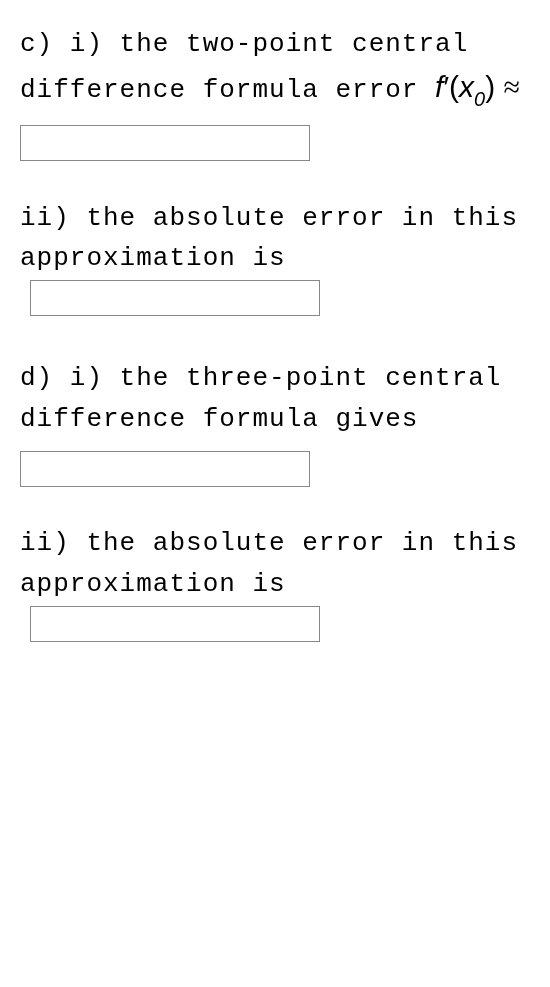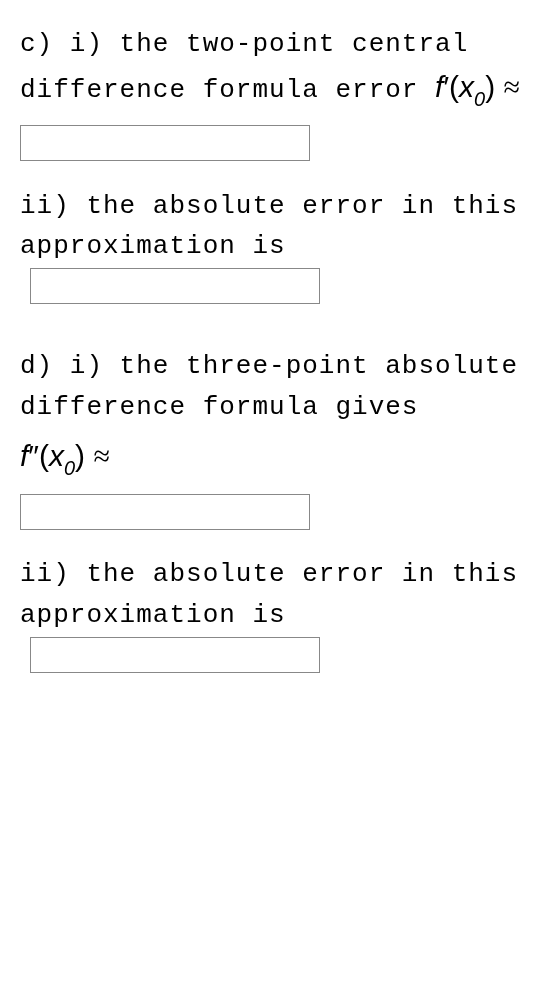--- a/index.html
+++ b/index.html
@@ -45,21 +45,21 @@
       background: #ffffff;
       font-family: "Courier New", Courier, monospace;
       font-size: 22px;
       padding: 2px 6px;
       vertical-align: middle;
     }
     .input-row {
       margin-top: 10px;
     }
     .sub-part {
-      margin-top: 22px;
+      margin-top: 34px;
     }
     .approx {
       font-family: "Times New Roman", Times, serif;
       font-style: normal;
       font-size: 30px;
     }
     .math-line {
       margin-top: 6px;
       margin-bottom: 2px;
     }
@@ -80,26 +80,21 @@
 
   <div class="sub-part">
     <div class="question-text">
       <span>ii) the absolute error in this approximation is</span>
       <input type="text" class="input-box" style="margin-left: 10px;">
     </div>
   </div>
 </div>
 
 <div class="question-block">
-  <div class="question-text">d) i) the three-point absolute difference formula gives</div>
-  <div class="math-line">
-    <span class="math-expr">
-      <span>f</span><span class="math-prime">″</span><span style="font-style:normal;">(</span><span>x</span><span class="math-sub">0</span><span style="font-style:normal;">)</span>
-    </span><span class="approx"> ≈</span>
-  </div>
+  <div class="question-text">d) i) the three-point central difference formula gives</div>
   <div class="input-row">
     <input type="text" class="input-box" style="">
   </div>
 
   <div class="sub-part">
     <div class="question-text">
       <span>ii) the absolute error in this approximation is</span>
       <input type="text" class="input-box" style="margin-left: 10px;">
     </div>
   </div>

